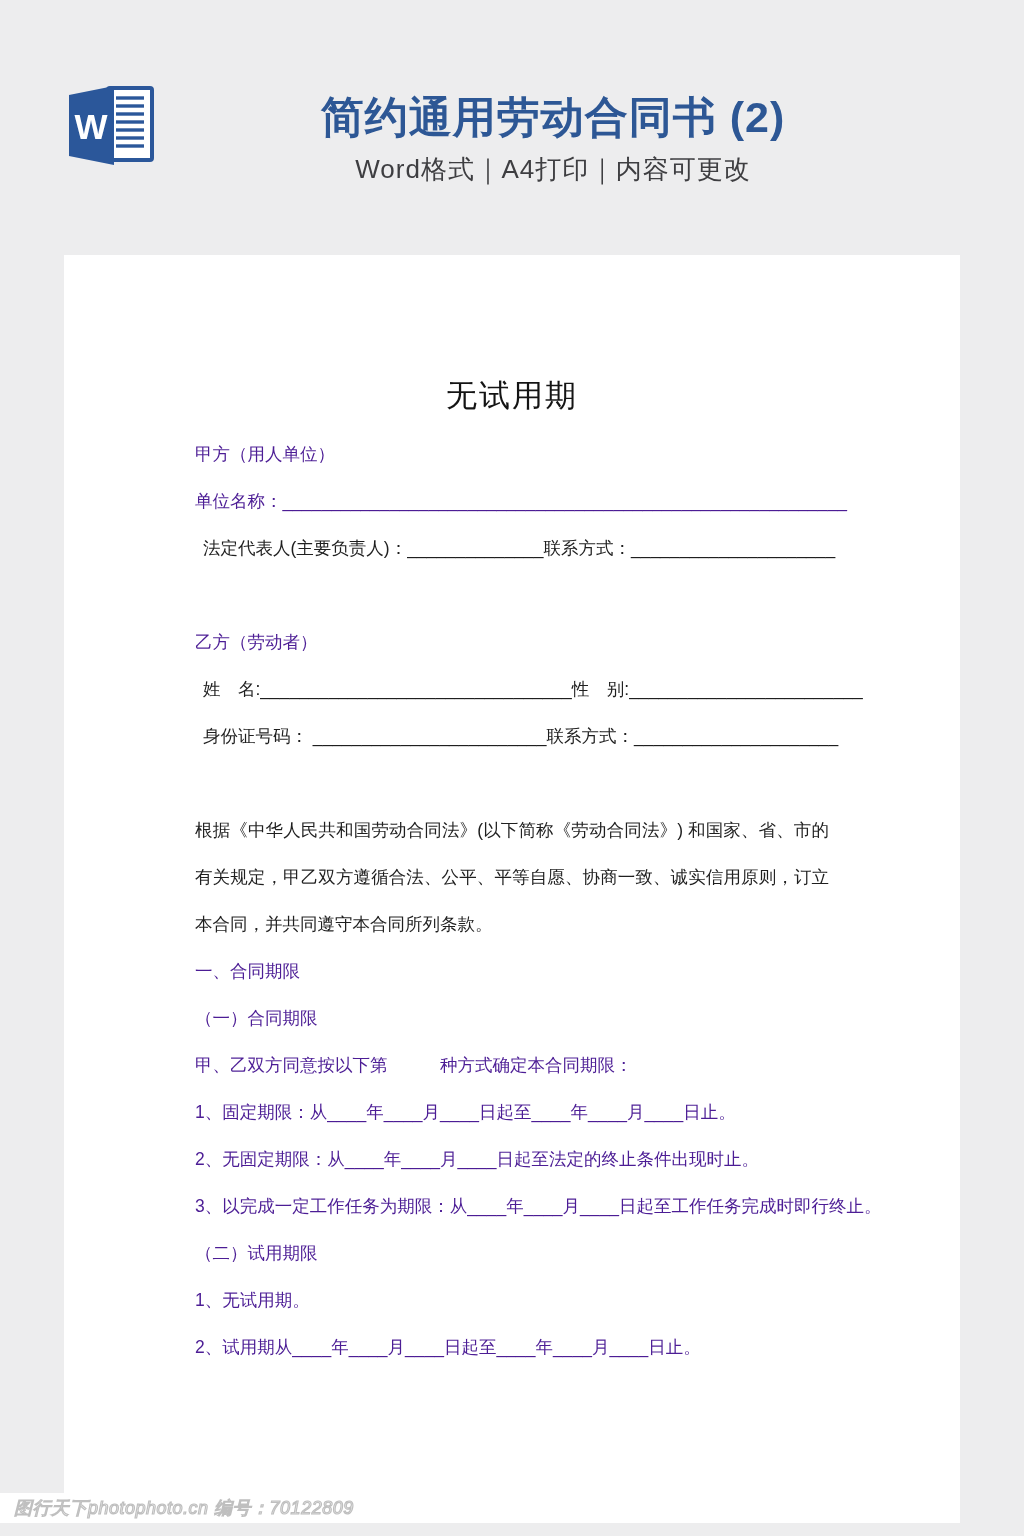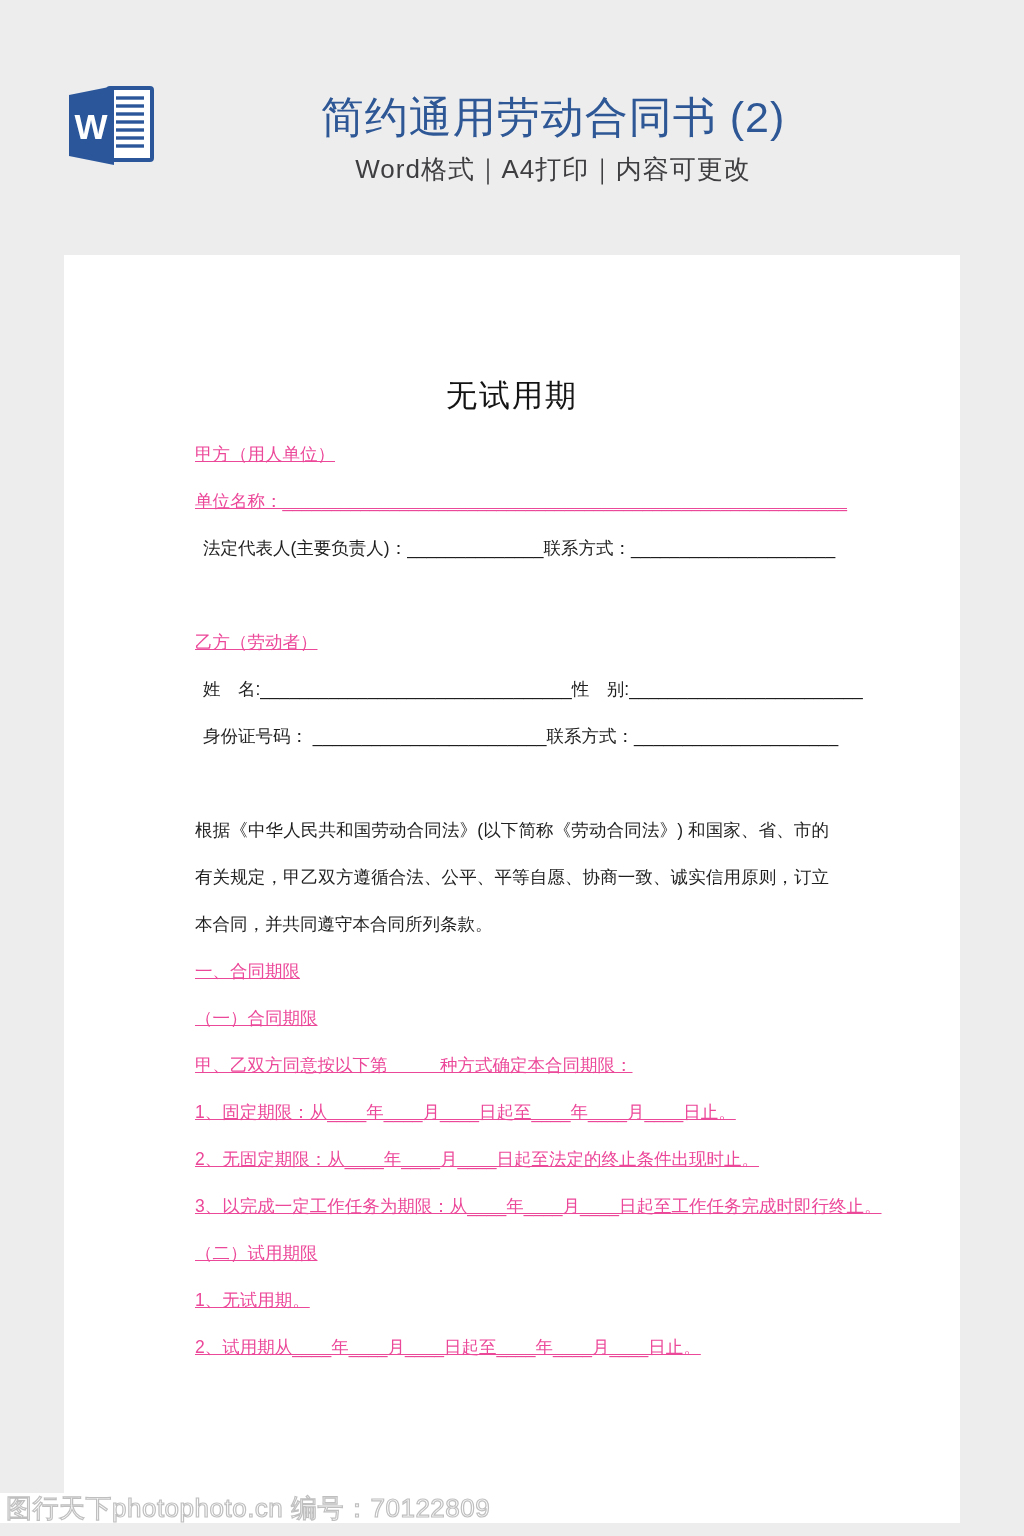--- a/index.html
+++ b/index.html
@@ -11,63 +11,64 @@
     overflow:hidden;
     position:relative;
   }
   .stage{position:absolute;inset:0;width:1024px;height:1536px;}
 
   
   .header{position:absolute;left:0;top:0;width:1024px;height:255px;background:#ededee;}
   .word-icon{position:absolute;left:62px;top:83px;width:96px;height:84px;}
   .header-text{position:absolute;left:82px;right:0;top:92px;text-align:center;}
   .header-title{
-    font-size:43px;line-height:50px;font-weight:400;
+    font-size:43px;line-height:50px;font-weight:700;
     color:#2d5795;letter-spacing:1px;
   }
   .header-subtitle{
     margin-top:12px;font-size:26px;line-height:30px;
     color:#3e3e41;font-weight:400;letter-spacing:1px;
   }
 
   
   .page{
     position:absolute;left:64px;top:255px;width:896px;height:1268px;
     background:#ffffff;
     box-sizing:border-box;
     padding:110px 131px 0 131px;
   }
   .doc-title{
     text-align:center;font-size:31px;line-height:62px;font-weight:500;
     color:#141414;letter-spacing:2px;margin-bottom:4px;
   }
   .line{
-    font-size:17.5px;line-height:47px;white-space:pre;color:#ec4899;text-decoration:underline;
+    font-size:17.5px;line-height:47px;white-space:pre;color:#4c1d95;
   }
   .row{
     display:flex;justify-content:space-between;
     font-size:17.5px;line-height:47px;white-space:pre;color:#1f1f1f;margin-left:8px;
   }
   .para{
     font-size:17.5px;line-height:47px;color:#1f1f1f;
     text-align:justify;text-justify:inter-ideograph;white-space:normal;
   }
   .spacer{height:47px;}
 
   
   .watermark-bar{
     position:absolute;left:0;top:1493px;width:960px;height:30px;
     background:#ffffff;overflow:hidden;
   }
   .watermark-text{
-    font-size:26px;line-height:30px;padding-left:6px;
+    font-size:18px;line-height:30px;padding-left:14px;
     color:#fdfdfd;
     -webkit-text-stroke:1.2px #bfbfbf;
     letter-spacing:0.5px;
     white-space:pre;
+    font-style:italic;
   }
 </style>
 </head>
 <body>
 
 <div class="stage">
 
   <div class="header">
     <svg class="word-icon" viewBox="0 0 96 84" xmlns="http://www.w3.org/2000/svg" aria-hidden="true">
       <rect x="46" y="5" width="44" height="72" rx="2" fill="#ffffff" stroke="#2b579a" stroke-width="4"></rect>

